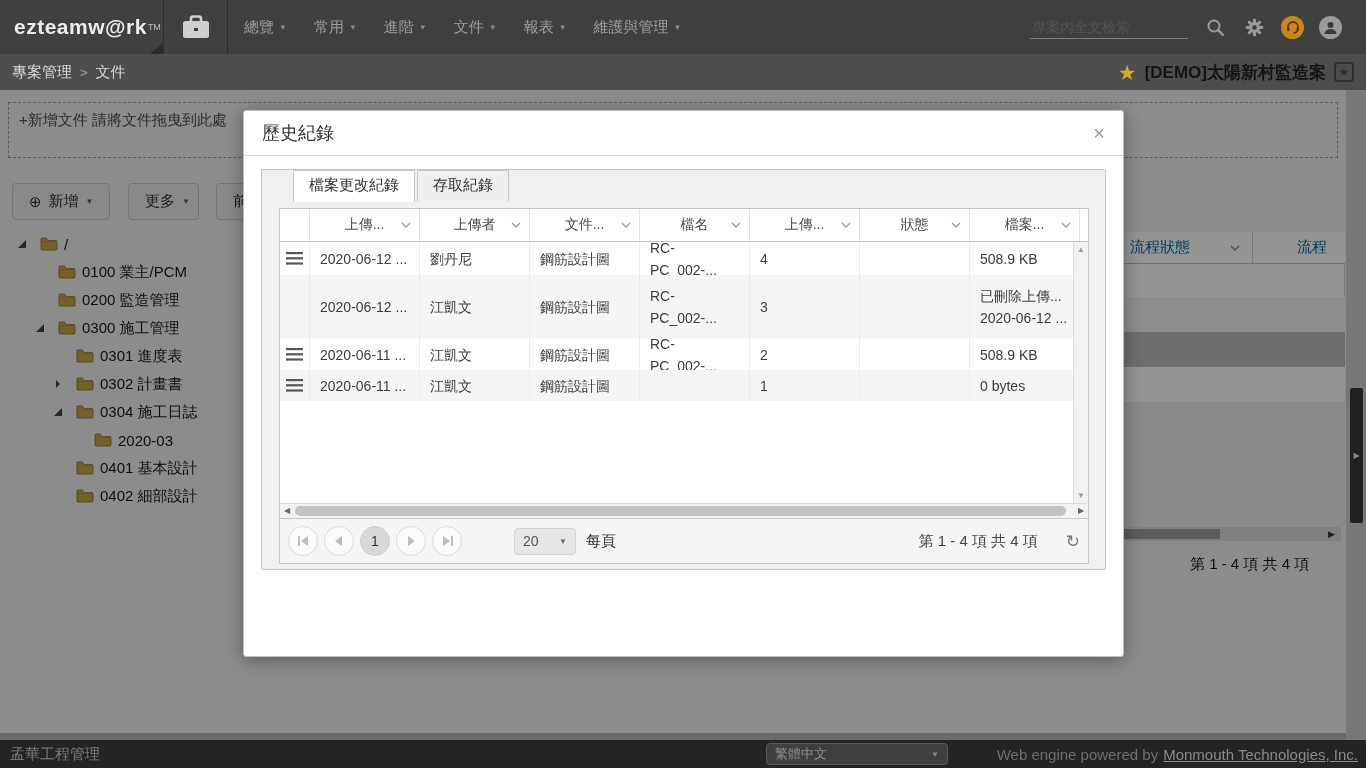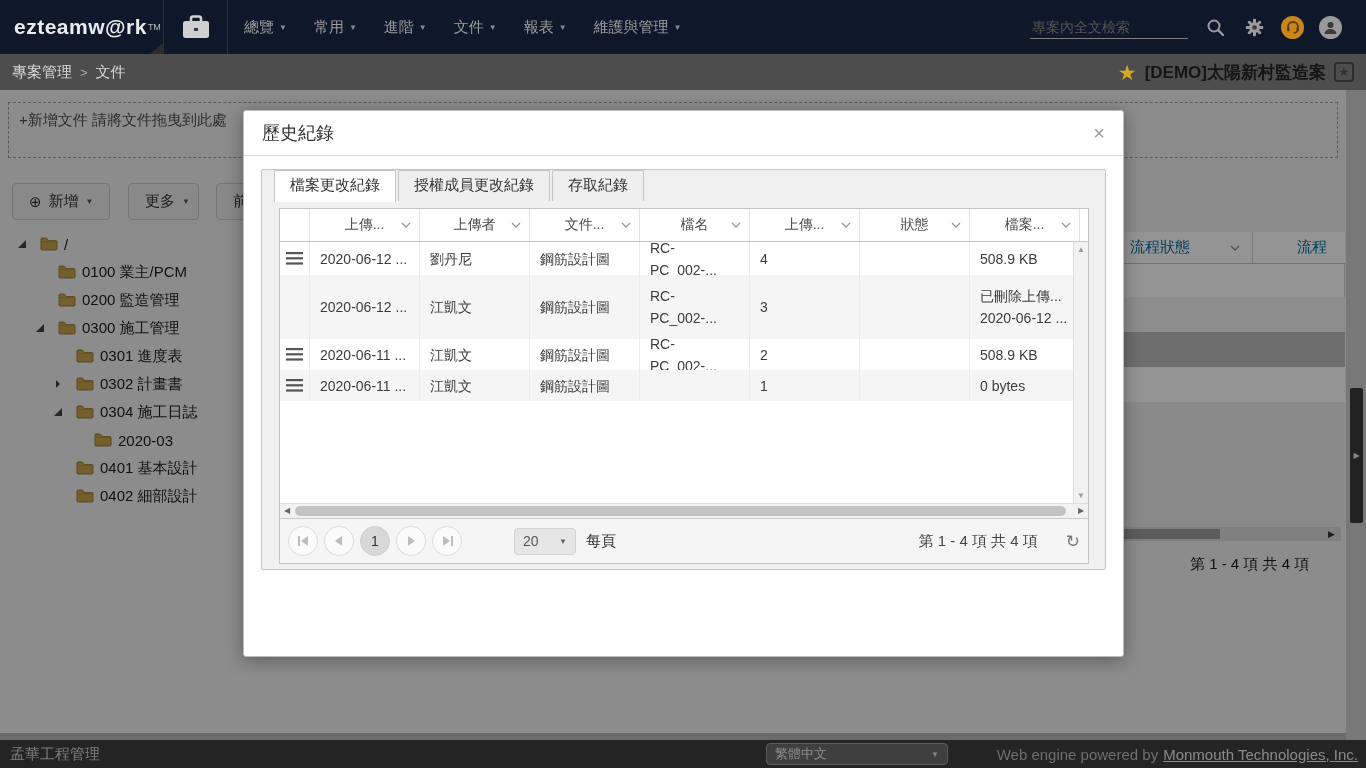--- a/index.html
+++ b/index.html
@@ -1,20 +1,20 @@
 <!DOCTYPE html>
 <html><head>
 <meta charset="utf-8">
 <style>
   * { margin:0; padding:0; box-sizing:border-box; }
   html,body { width:1366px; height:768px; overflow:hidden; }
   body { font-family:"Liberation Sans","DejaVu Sans",sans-serif; background:#f1f1f1; position:relative; }
 
   
-  #navbar { position:absolute; left:0; top:0; width:1366px; height:54px; background:#0f172a; display:flex; align-items:center; z-index:20; }
+  #navbar { position:absolute; left:0; top:0; width:1366px; height:54px; background:#404040; display:flex; align-items:center; z-index:20; }
   #logo { width:163px; height:54px; display:flex; align-items:center; padding-left:14px; position:relative; cursor:pointer; }
   #logo .logo-text { color:#ececec; font-size:21px; font-weight:bold; letter-spacing:0.5px; }
   #logo .logo-tm { color:#bdbdbd; font-size:9px; vertical-align:super; margin-left:1px; }
   #logo-corner { position:absolute; right:0; bottom:0; width:0; height:0; border-left:13px solid transparent; border-bottom:11px solid #2b2b2b; }
   #brief-box { width:65px; height:54px; border-left:1px solid #2d2d2d; border-right:1px solid #2d2d2d; display:flex; align-items:center; justify-content:center; cursor:pointer; }
   #menus { display:flex; align-items:center; gap:27px; margin-left:16px; }
   .menu-item { color:#9d9d9d; font-size:15px; display:flex; align-items:center; gap:5px; cursor:pointer; white-space:nowrap; }
   .menu-item .caret { font-size:8px; color:#8a8a8a; }
   #nav-right { margin-left:auto; display:flex; align-items:center; gap:15px; padding-right:24px; }
   #search-wrap { position:relative; width:158px; }
@@ -65,21 +65,21 @@
   #vtrack { position:absolute; right:0; top:0; width:20px; height:650px; background:#cfcfcf; }
   #vthumb { position:absolute; right:3px; top:298px; width:13px; height:135px; background:#3a3a3a; border-radius:2px; color:#e8e8e8; font-size:8px; display:flex; align-items:center; justify-content:center; }
   #bottomstrip { position:absolute; left:0; bottom:0; width:1346px; height:7px; background:#b9b9b9; }
 
   
   #modal { position:absolute; left:243px; top:110px; width:881px; height:547px; background:#fff; border:1px solid #bdbdbd; border-radius:3px; box-shadow:0 3px 18px rgba(0,0,0,0.35); z-index:100; }
   #m-title { height:45px; border-bottom:1px solid #d8d8d8; display:flex; align-items:center; padding:0 18px; font-size:18px; color:#333; }
   #m-close { margin-left:auto; color:#9a9a9a; font-size:20px; cursor:pointer; line-height:1; }
   #m-body { padding:13px 17px 0 17px; }
   #panel { border:1px solid #c5c5c5; background:#f0f0f0; height:401px; border-radius:2px; }
-  #tabs { height:31px; display:flex; align-items:flex-end; padding:4px 8px 0 12px; gap:2px; }
+  #tabs { height:31px; display:flex; align-items:flex-end; padding:4px 8px 0 12px; gap:2px;margin-left:19px; }
   .tab { font-size:15px; color:#333; padding:5px 15px 6px 15px; border:1px solid #c5c5c5; border-bottom:none; background:#efefef; border-radius:2px 2px 0 0; cursor:pointer; white-space:nowrap; }
   .tab.active { background:#fff; position:relative; z-index:2; margin-bottom:-1px; padding-bottom:7px; }
   #gridblock { margin:7px 16px 0 17px; background:#fff; border:1px solid #c5c5c5; height:356px; display:flex; flex-direction:column; position:relative; }
   #ghead { height:33px; display:flex; border-bottom:1px solid #c5c5c5; background:#fff; flex:0 0 33px; }
   .hcell { display:flex; align-items:center; justify-content:center; font-size:14px; color:#4a4a4a; border-right:1px solid #e3e3e3; position:relative; }
   .hcell .chev { position:absolute; right:8px; }
   .chev { width:10px; height:6px; }
   #gbody { flex:1 1 auto; position:relative; overflow:hidden; background:#fff; }
   #grows { position:absolute; left:0; top:0; right:15px; }
   .grow { display:flex; }
@@ -360,21 +360,20 @@
 
 <div id="modal">
   <div id="m-title">
     <span>歷史紀錄</span>
     <span id="m-close">×</span>
   </div>
   <div id="m-body">
     <div id="panel">
       <div id="tabs">
           <div class="tab active">檔案更改紀錄</div>
-          <div class="tab">授權成員更改紀錄</div>
           <div class="tab">存取紀錄</div>
         </div>
       <div id="gridblock">
         <div id="ghead">
             <div class="hcell" style="width:30px;flex:0 0 30px">
      <span></span>
    </div>
             <div class="hcell" style="width:110px;flex:0 0 110px">
      <span>上傳...</span>
               <svg class="chev" viewBox="0 0 10 6">

